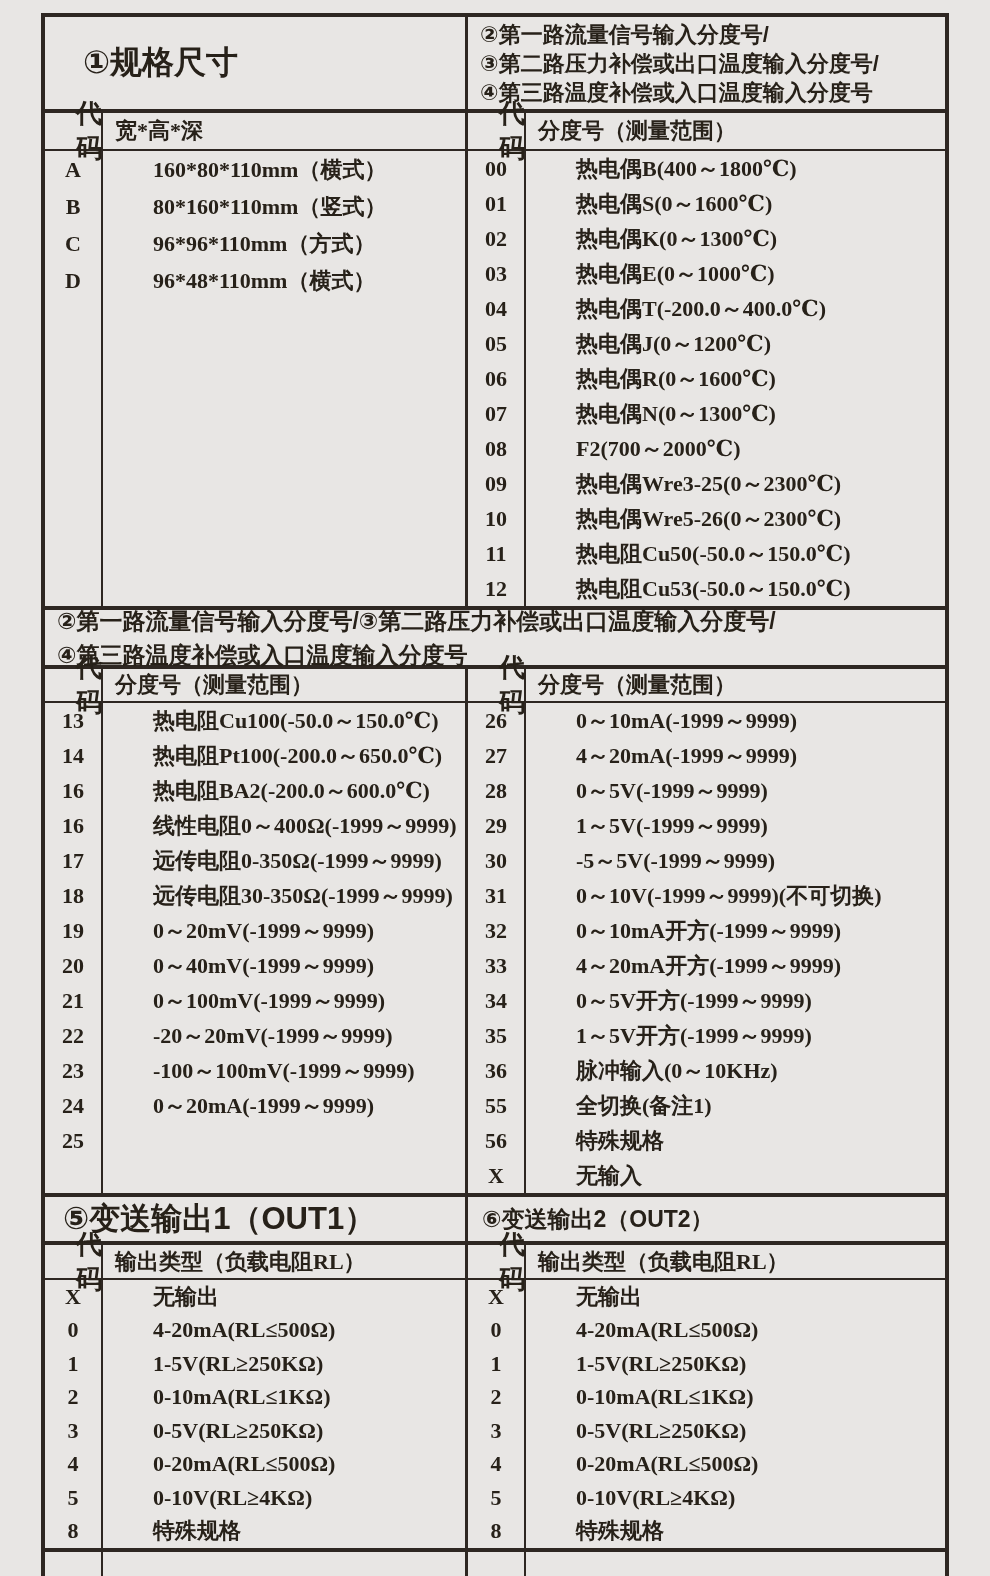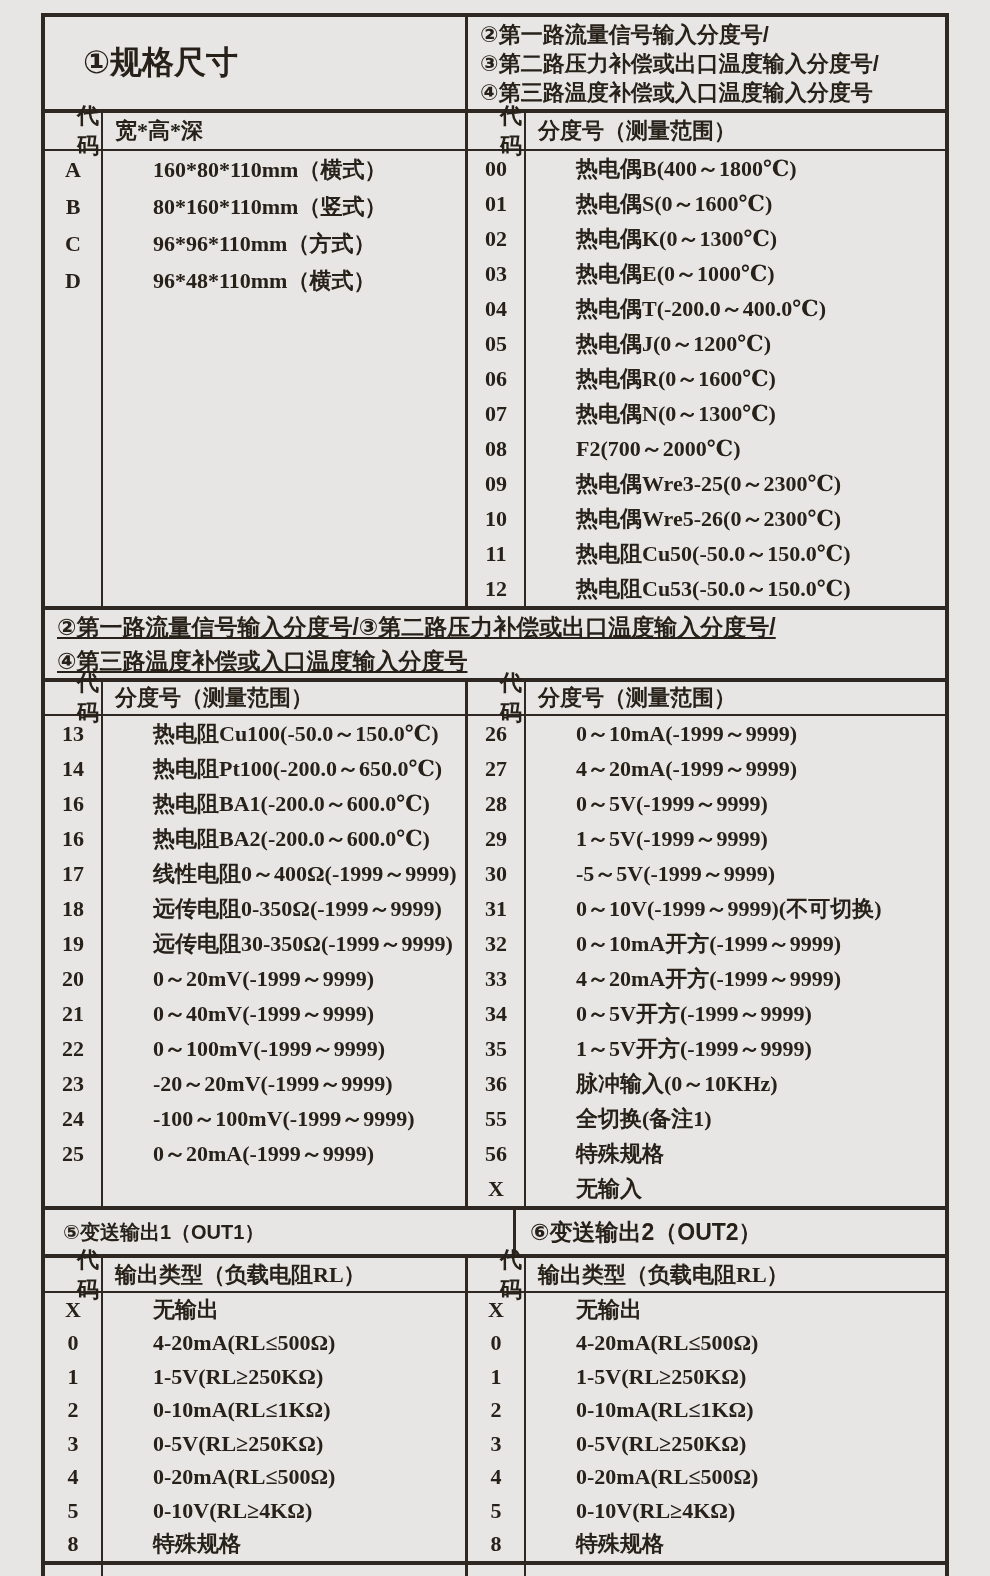--- a/index.html
+++ b/index.html
@@ -15,23 +15,23 @@
     box-sizing:border-box; background:#e8e6e4;
   }
   .sans{font-family:"Liberation Sans","DejaVu Sans",sans-serif;}
 
   
   .band1{height:92px; border-bottom:4px solid #2e2722; display:flex;}
   .hdr   {border-bottom:2px solid #2e2722; display:flex;}
   .hdr1{height:36px;}
   .body  {display:flex; border-bottom:4px solid #2e2722;}
   .body1{height:455px;}
-  .band2{height:72px; border-bottom:4px solid #2e2722;
+  .band2{height:59px; border-bottom:4px solid #2e2722;
          display:flex; flex-direction:column; justify-content:center;
-         padding-left:12px; box-sizing:border-box;text-decoration:underline;}
+         padding-left:12px; box-sizing:border-box;}
   .hdr2{height:32px;}
   .body2{height:490px;}
   .band3{height:44px; border-bottom:4px solid #2e2722; display:flex;}
   .hdr3{height:33px;}
   .body3{height:268px;}
   .sliver{height:24px; border-bottom:none;}
 
   
   .half{display:flex; box-sizing:border-box; height:100%;}
   .half.l{width:423px; border-right:3px solid #2e2722;}
@@ -46,35 +46,35 @@
   .code-cell{justify-content:center; width:100%;}
   .label-cell{padding-left:12px; width:100%;margin-left:38px;}
   .body1 .cell{height:35px;}
   .body1 .half.l .cell{height:37px;}
   .body2 .cell{height:35px;}
   .body3 .cell{height:33.5px;}
 
   
   .hcode{width:58px; border-right:2px solid #2e2722; box-sizing:border-box;
          display:flex; align-items:center; justify-content:center;
-         font-size:22px; font-weight:bold;padding-left:32px;}
+         font-size:26px; font-weight:bold;padding-left:32px;}
   .hlabel{flex:1; display:flex; align-items:center; padding-left:12px;
           box-sizing:border-box; font-size:22px; font-weight:bold; white-space:nowrap;}
 
   
   .b1l{width:423px; border-right:3px solid #2e2722; box-sizing:border-box;
        display:flex; align-items:center; padding-left:38px;
        font-size:32px; font-weight:bold;}
   .b1r{flex:1; display:flex; flex-direction:column; justify-content:center;
        padding-left:12px; box-sizing:border-box;
        font-size:22px; font-weight:bold; line-height:29px; white-space:nowrap;}
   .band2{font-size:23px; font-weight:bold; line-height:34px; white-space:nowrap;}
-  .b3l{width:471px; border-right:3px solid #2e2722; box-sizing:border-box;
+  .b3l{width:423px; border-right:3px solid #2e2722; box-sizing:border-box;
        display:flex; align-items:center; padding-left:18px;
-       font-size:20px; font-weight:bold; white-space:nowrap;}
+       font-size:31px; font-weight:bold; white-space:nowrap;}
   .b3r{flex:1; display:flex; align-items:center; padding-left:14px;
        box-sizing:border-box; font-size:23px; font-weight:bold; white-space:nowrap;}
 </style>
 </head>
 <body>
 
 <div class="page">
   <div class="tbl">
 
     <div class="band1">
@@ -175,21 +175,20 @@
             <div class="cell code-cell">20</div>
             <div class="cell code-cell">21</div>
             <div class="cell code-cell">22</div>
             <div class="cell code-cell">23</div>
             <div class="cell code-cell">24</div>
             <div class="cell code-cell">25</div>
           </div>
         <div class="labelcol">
             <div class="cell label-cell">热电阻Cu100(-50.0～150.0℃)</div>
             <div class="cell label-cell">热电阻Pt100(-200.0～650.0℃)</div>
-            <div class="cell label-cell">热电阻BA1(-200.0～600.0℃)</div>
             <div class="cell label-cell">热电阻BA2(-200.0～600.0℃)</div>
             <div class="cell label-cell">线性电阻0～400Ω(-1999～9999)</div>
             <div class="cell label-cell">远传电阻0-350Ω(-1999～9999)</div>
             <div class="cell label-cell">远传电阻30-350Ω(-1999～9999)</div>
             <div class="cell label-cell">0～20mV(-1999～9999)</div>
             <div class="cell label-cell">0～40mV(-1999～9999)</div>
             <div class="cell label-cell">0～100mV(-1999～9999)</div>
             <div class="cell label-cell">-20～20mV(-1999～9999)</div>
             <div class="cell label-cell">-100～100mV(-1999～9999)</div>
             <div class="cell label-cell">0～20mA(-1999～9999)</div>

